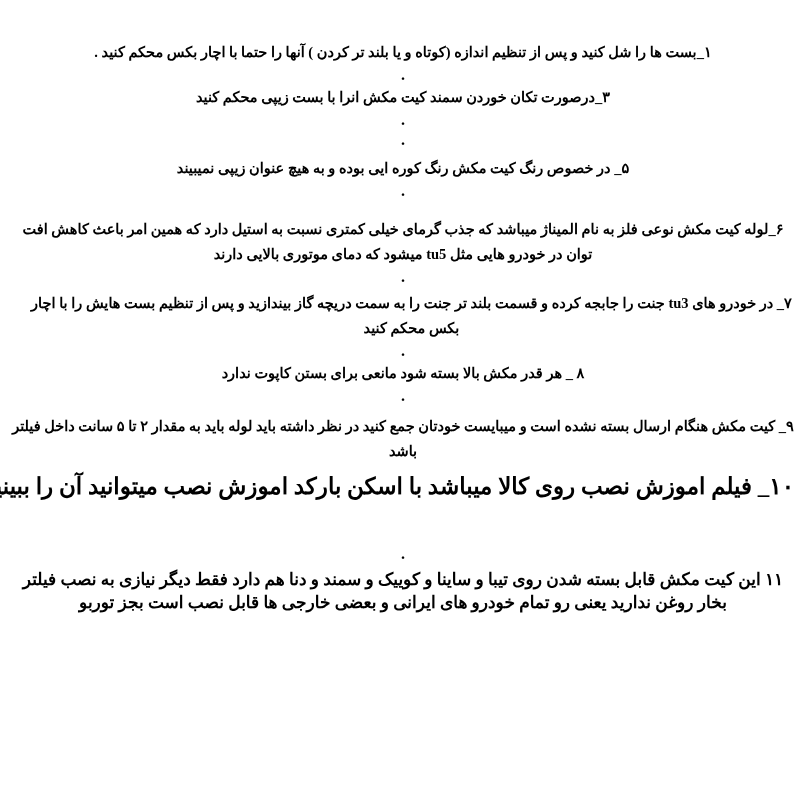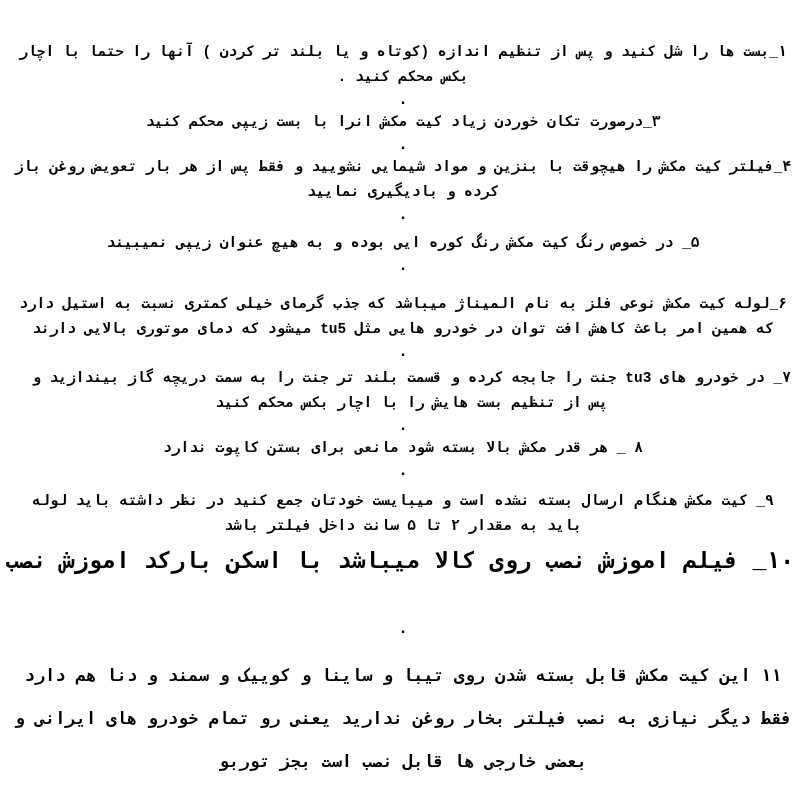--- a/index.html
+++ b/index.html
@@ -12,21 +12,21 @@
     height: 800px;
     overflow: hidden;
   }
   .doc {
     box-sizing: border-box;
     width: 800px;
     height: 796px;
     padding: 40px 0 0 6px;
     direction: rtl;
     text-align: center;
-    font-family: Liberation Mono, monospace;
+    font-family: Liberation Serif, serif;
     font-weight: 700;
     color: #000000;
   }
   .item {
     margin: 0 auto;
     max-width: 782px;
     font-size: 14.5px;
     line-height: 25px;
   }
   .sep {
@@ -41,39 +41,38 @@
   .i7  { margin-top: 4px; margin-left: 17px; }
   .i9  { margin-top: 8px; }
   .i10 {
     margin-top: 8px;
     font-size: 23px;
     line-height: 30px;
     white-space: nowrap;
   }
   .sep-big { margin-top: 42px; }
   .i11 {
-    margin-top: 16px;
+    margin-top: 4px;
     font-size: 17px;
-    line-height: 43px;
+    line-height: 23px;
     max-width: 780px;
   }
 </style>
 </head>
 <body>
 
 <div class="doc">
 
   <p class="item">۱_بست ها را شل کنید و پس از تنظیم اندازه (کوتاه و یا بلند تر کردن ) آنها را حتما با اچار بکس محکم کنید .</p>
 
 
   <p class="sep">.</p>
-  <p class="item">۳_درصورت تکان خوردن زیاد کیت مکش انرا با بست زیپی محکم کنید</p>
+  <p class="item">۳_درصورت تکان خوردن سمند کیت مکش انرا با بست زیپی محکم کنید</p>
 
   <p class="sep">.</p>
-  <p class="item">۴_فیلتر کیت مکش را هیچوقت با بنزین و مواد شیمایی نشویید و فقط پس از هر بار تعویض روغن باز کرده و بادیگیری نمایید</p>
 
   <p class="sep">.</p>
   <p class="item i5">۵_ در خصوص رنگ کیت مکش رنگ کوره ایی بوده و به هیچ عنوان زیپی نمیبیند</p>
 
   <p class="sep">.</p>
   <p class="item i6">۶_لوله کیت مکش نوعی فلز به نام المیناژ میباشد که جذب گرمای خیلی کمتری نسبت به استیل دارد که همین امر باعث کاهش افت توان در خودرو هایی مثل tu5 میشود که دمای موتوری بالایی دارند</p>
 
   <p class="sep">.</p>
   <p class="item i7">۷_ در خودرو های tu3 جنت را جابجه کرده و قسمت بلند تر جنت را به سمت دریچه گاز بیندازید و پس از تنظیم بست هایش را با اچار بکس محکم کنید</p>
 

